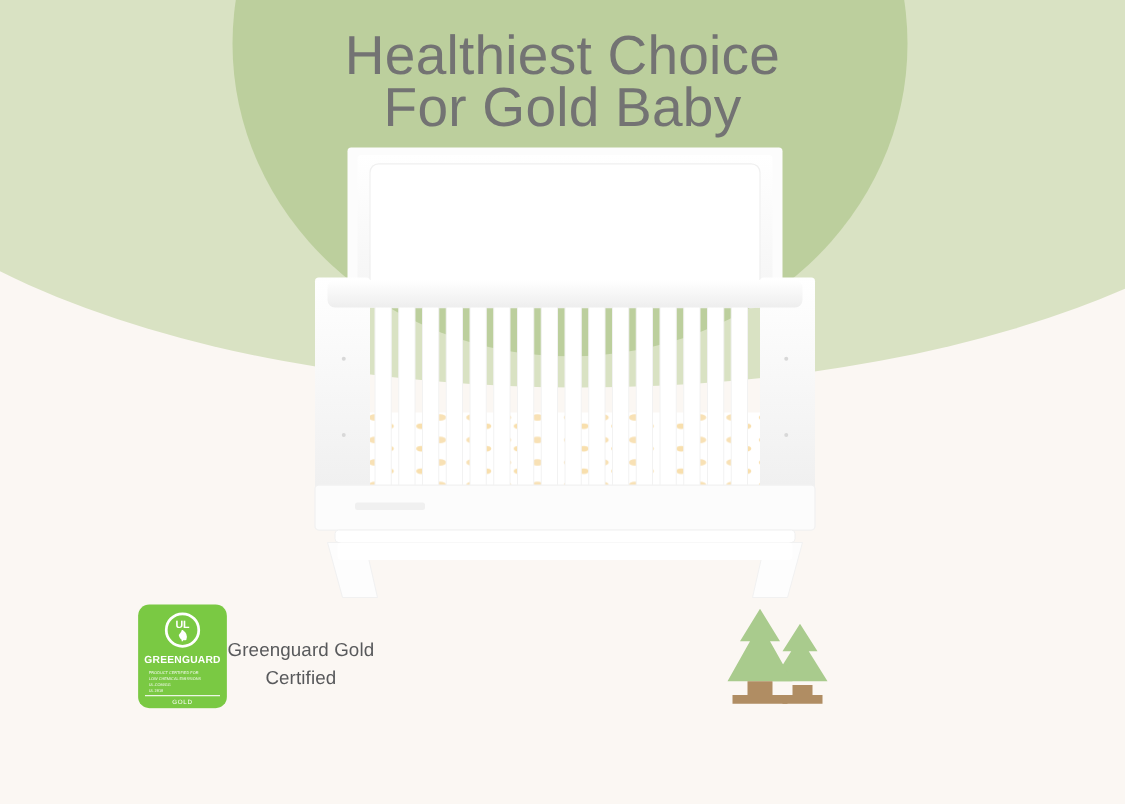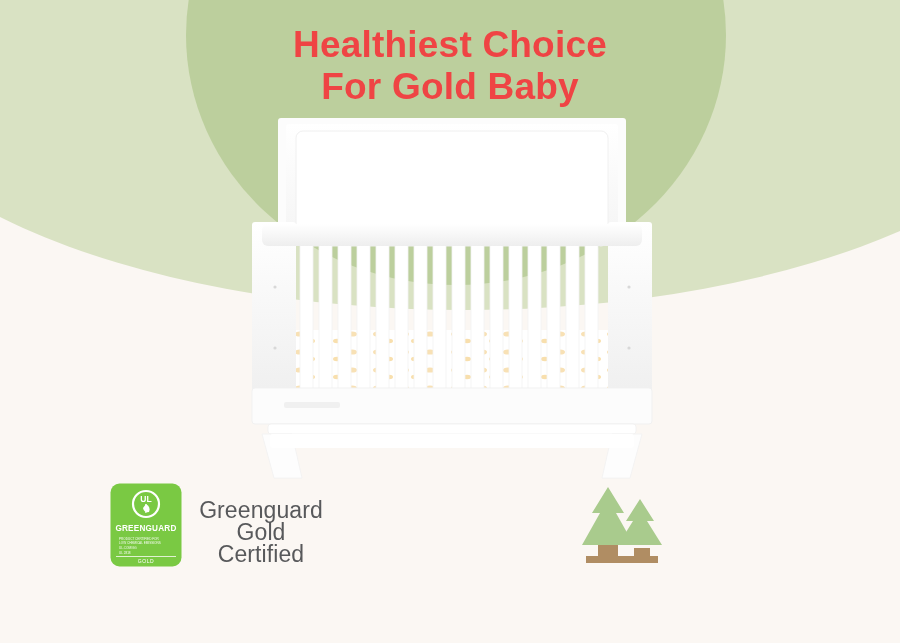--- a/index.html
+++ b/index.html
@@ -42,24 +42,24 @@
     background: #bccf9d;
   }
 
   
   .headline {
     position: absolute;
     left: 0;
     top: 24px;
     width: 900px;
     text-align: center;
-    color: #ef4444;
-    font-size: 37px;
+    color: #737373;
+    font-size: 44px;
     line-height: 42px;
-    font-weight: 700;
+    font-weight: 400;
     letter-spacing: 0.2px;
     z-index: 5;
   }
   .headline .ln { display: block; }
 
   
   .crib {
     position: absolute;
     left: 240px;
     top: 112px;
@@ -91,21 +91,21 @@
     height: 86px;
     display: flex;
     align-items: center;
     justify-content: center;
   }
   .feature-icon svg { display: block; }
   .feature-label {
     margin-top: 14px;
     text-align: center;
     color: #58595b;
-    font-size: 23px;
+    font-size: 15px;
     line-height: 22px;
     font-weight: 400;
     letter-spacing: 0.1px;
     white-space: pre-line;
   }
 
   
   .gg-mark { font-family: "Liberation Sans", sans-serif; }
 </style>
 </head>

